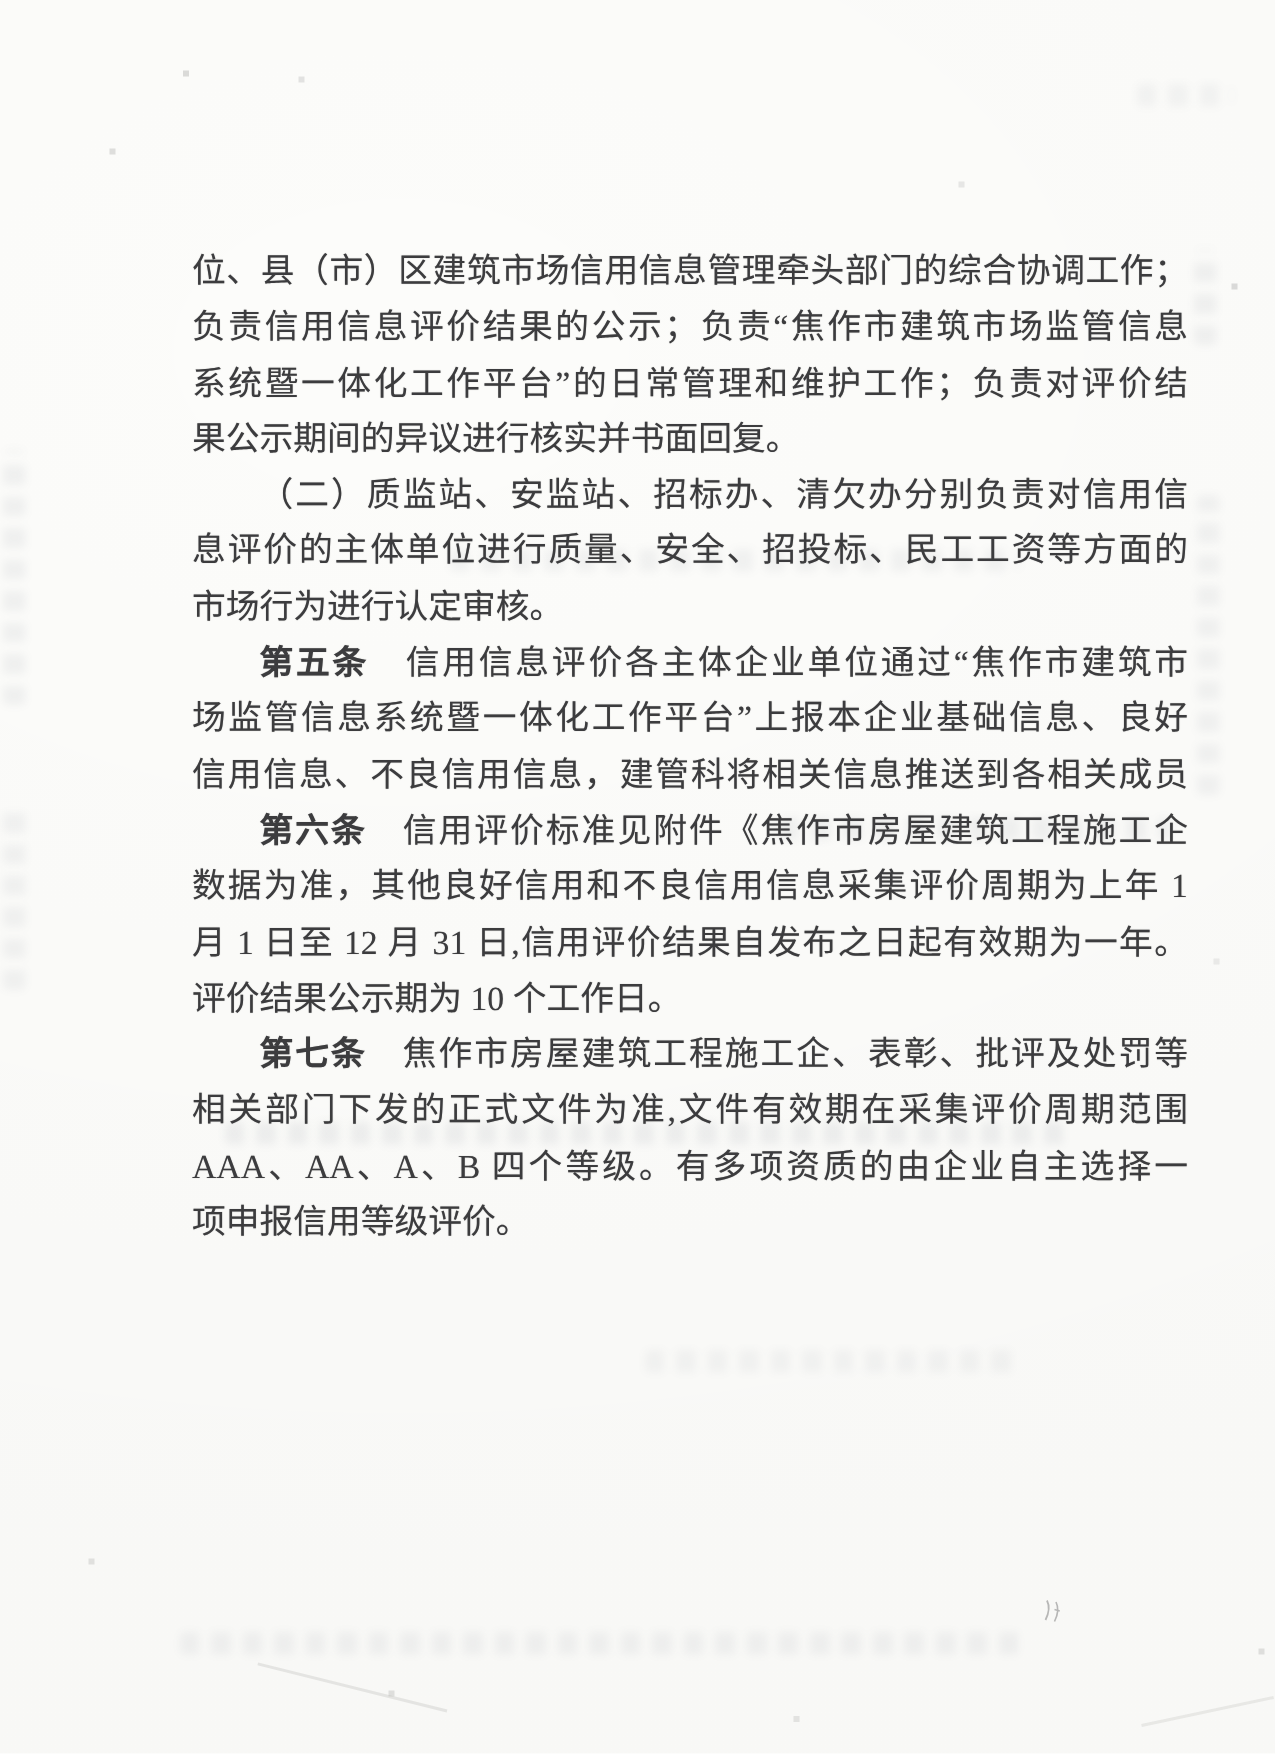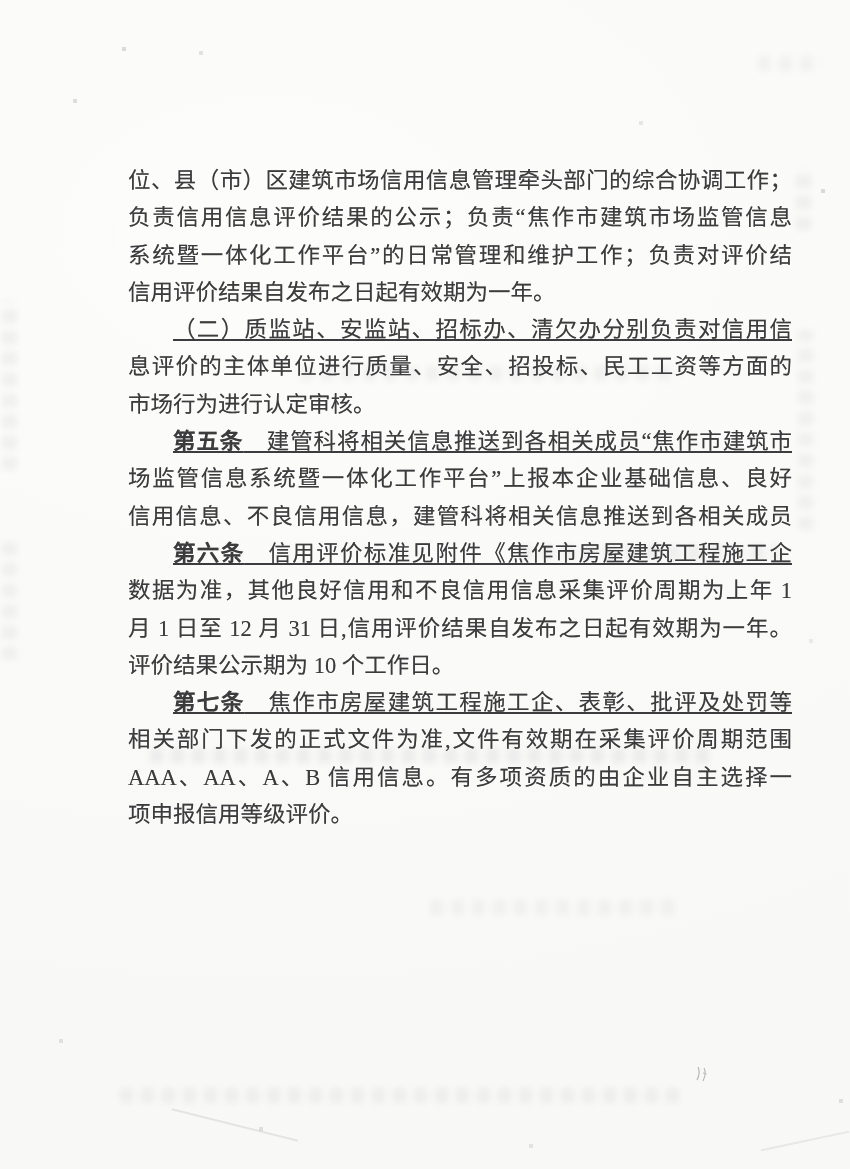--- a/index.html
+++ b/index.html
@@ -11,21 +11,21 @@
     font-family:"Liberation Serif","DejaVu Serif",serif;
     padding-left:42px;
   }
   .doc {
     position:absolute; left:128px; top:162px; width:664px;
     color:#3c3c3e; font-size:22.5px; line-height:37.3px;
     text-shadow:0 0 0.6px rgba(70,70,70,0.5);
   }
   .line { text-align:justify; text-align-last:justify; height:37.3px; white-space:normal; }
   .line.short { text-align-last:left; }
-  .line.indent { padding-left:45px;text-decoration:underline; }
+  .line.indent { padding-left:45px; }
   .art { font-weight:700; font-family:"Liberation Sans","DejaVu Sans",sans-serif; }
 
   
   .smudge { position:absolute; filter:blur(3px); border-radius:3px; pointer-events:none; }
   .h { height:15px; background:repeating-linear-gradient(90deg,#6b7280 0 13px,transparent 13px 21px); }
   .v { width:15px;  background:repeating-linear-gradient(0deg,#6b7280 0 13px,transparent 13px 21px); }
   .s-tr  { left:758px; top:56px;  width:64px;  opacity:.06; }
   .s-r1  { left:796px; top:166px; height:64px; opacity:.08; }
   .s-r2  { left:798px; top:330px; height:200px; opacity:.07; }
   .s-l1  { left:2px;   top:300px; height:170px; opacity:.08; }
@@ -72,30 +72,30 @@
   <svg class="pen-mark" width="16" height="20" viewBox="0 0 16 20">
     <path d="M4 3 C6 7,5 12,3 16" stroke="#777" fill="none" stroke-width="1.2"></path>
     <path d="M10 4 C12 8,11 13,9 17" stroke="#777" fill="none" stroke-width="1.1"></path>
     <path d="M9 9 l3.5 1" stroke="#777" fill="none" stroke-width="1"></path>
   </svg>
 
   <div class="doc">
       <div class="line"><span class="seg">位、县（市）区建筑市场信用信息管理牵头部门的综合协调工作；</span></div>
       <div class="line"><span class="seg">负责信用信息评价结果的公示；负责“焦作市建筑市场监管信息</span></div>
       <div class="line"><span class="seg">系统暨一体化工作平台”的日常管理和维护工作；负责对评价结</span></div>
-      <div class="line short"><span class="seg">信用评价结果自发布之日起有效期为一年。</span></div>
+      <div class="line short"><span class="seg">果公示期间的异议进行核实并书面回复。</span></div>
       <div class="line indent"><span class="seg">（二）质监站、安监站、招标办、清欠办分别负责对信用信</span></div>
       <div class="line"><span class="seg">息评价的主体单位进行质量、安全、招投标、民工工资等方面的</span></div>
       <div class="line short"><span class="seg">市场行为进行认定审核。</span></div>
-      <div class="line indent"><span class="art">第五条</span><span class="seg">　建管科将相关信息推送到各相关成员“焦作市建筑市</span></div>
+      <div class="line indent"><span class="art">第五条</span><span class="seg">　信用信息评价各主体企业单位通过“焦作市建筑市</span></div>
       <div class="line"><span class="seg">场监管信息系统暨一体化工作平台”上报本企业基础信息、良好</span></div>
       <div class="line"><span class="seg">信用信息、不良信用信息，建管科将相关信息推送到各相关成员</span></div>
       <div class="line indent"><span class="art">第六条</span><span class="seg">　信用评价标准见附件《焦作市房屋建筑工程施工企</span></div>
       <div class="line"><span class="seg">数据为准，其他良好信用和不良信用信息采集评价周期为上年 1</span></div>
       <div class="line"><span class="seg">月 1 日至 12 月 31 日,信用评价结果自发布之日起有效期为一年。</span></div>
       <div class="line short"><span class="seg">评价结果公示期为 10 个工作日。</span></div>
       <div class="line indent"><span class="art">第七条</span><span class="seg">　焦作市房屋建筑工程施工企、表彰、批评及处罚等</span></div>
       <div class="line"><span class="seg">相关部门下发的正式文件为准,文件有效期在采集评价周期范围</span></div>
-      <div class="line"><span class="seg">AAA、AA、A、B 信用信息。有多项资质的由企业自主选择一</span></div>
+      <div class="line"><span class="seg">AAA、AA、A、B 四个等级。有多项资质的由企业自主选择一</span></div>
       <div class="line short"><span class="seg">项申报信用等级评价。</span></div>
     </div>
 
 </div>
 
 </body></html>

